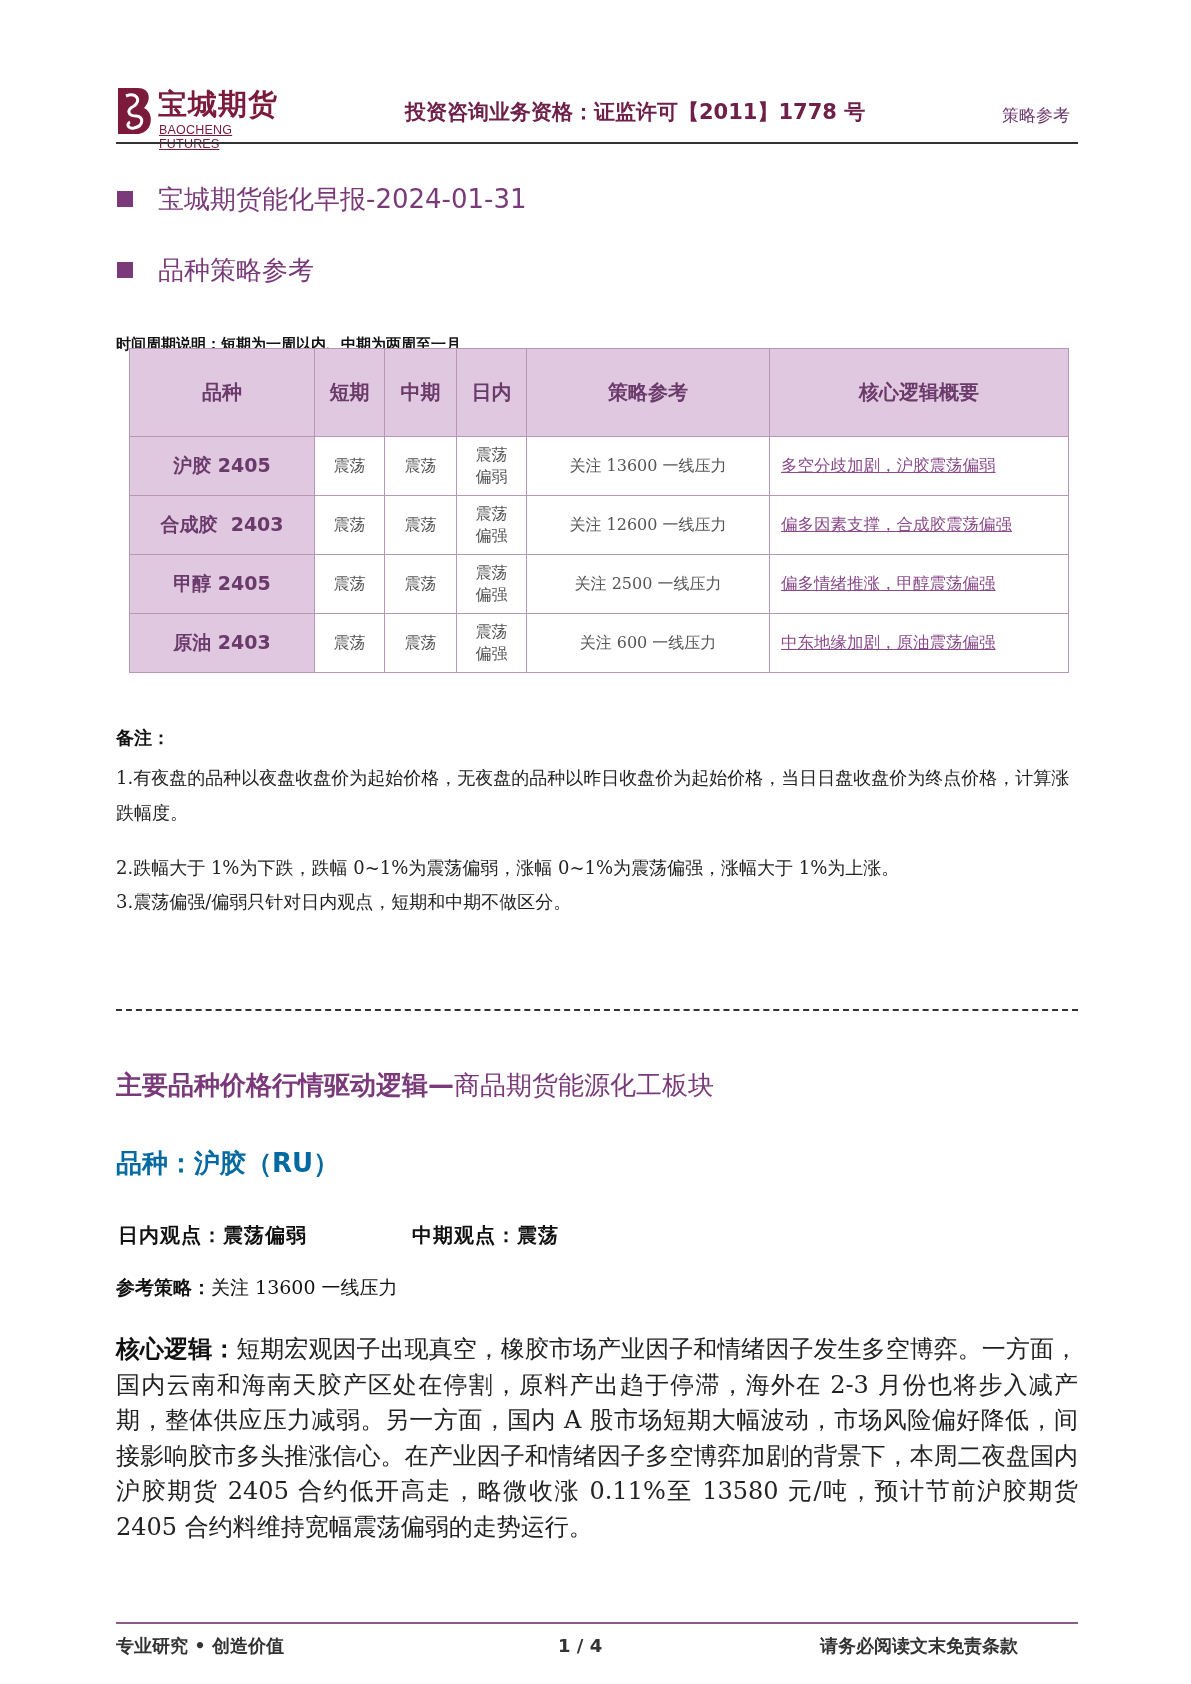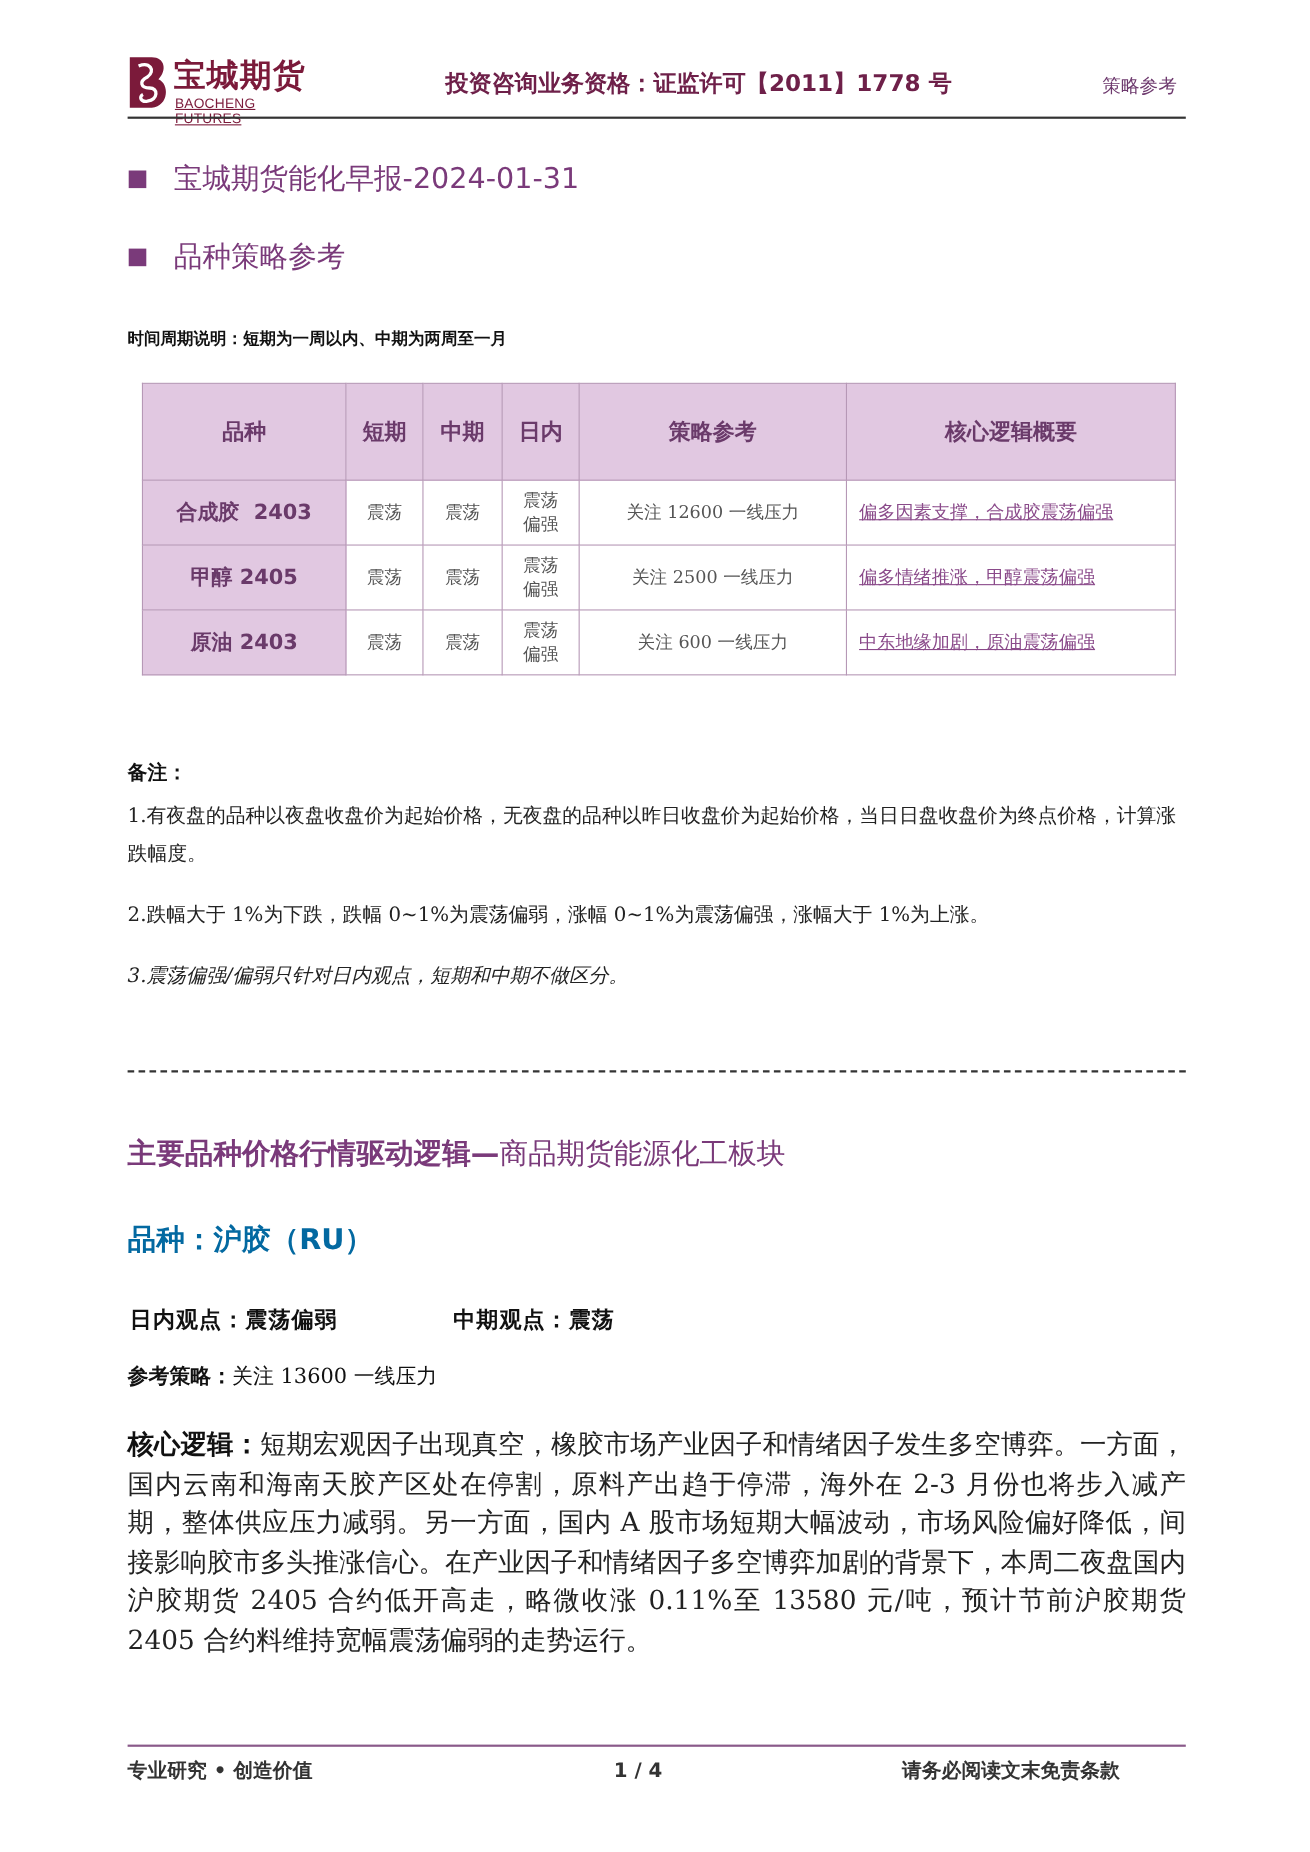--- a/index.html
+++ b/index.html
@@ -1,18 +1,18 @@
 <!DOCTYPE html>
 <html><head>
   <meta charset="utf-8">
   <style>
     html, body { margin:0; padding:0; background:#ffffff; }
     body { width:1191px; height:1684px; position:relative; overflow:hidden;
            font-family:"DejaVu Serif","Liberation Serif",serif; color:#222; }
-    .abs { position:absolute; }
+    .abs { position:absolute;margin-top:36px; }
 
     
     .logo { left:116px; top:50px; width:180px; height:52px; }
     .logo-mark { position:absolute; left:0; top:0; width:38px; height:50px; }
     .logo-cn { position:absolute; left:42px; top:0px; font-family:"DejaVu Sans","Liberation Sans",sans-serif;
                font-size:29px; font-weight:bold; color:#7b1a3a; letter-spacing:1px; line-height:36px; }
     .logo-en { position:absolute; left:43px; top:37px; font-family:"Liberation Sans",sans-serif;
                font-size:12.5px; color:#7b1a3a; letter-spacing:0.2px; line-height:14px;text-decoration:underline; }
     .hdr-qual { left:405px; top:62px; font-family:"DejaVu Sans","Liberation Sans",sans-serif;
                 font-size:21px; font-weight:bold; color:#6e2049; line-height:28px; }
@@ -94,20 +94,28 @@
       <th>品种</th>
       <th>短期</th>
       <th>中期</th>
       <th>日内</th>
       <th>策略参考</th>
       <th>核心逻辑概要</th>
     </tr>
   </thead>
   <tbody>
     <tr>
+      <td class="prod">沪胶 2405</td>
+      <td>震荡</td>
+      <td>震荡</td>
+      <td class="two"><span>震荡</span><br><span>偏弱</span></td>
+      <td>关注 13600 一线压力</td>
+      <td class="logic"><a>多空分歧加剧，沪胶震荡偏弱</a></td>
+    </tr>
+    <tr>
       <td class="prod" style="white-space:pre;">合成胶  2403</td>
       <td>震荡</td>
       <td>震荡</td>
       <td class="two"><span>震荡</span><br><span>偏强</span></td>
       <td>关注 12600 一线压力</td>
       <td class="logic"><a>偏多因素支撑，合成胶震荡偏强</a></td>
     </tr>
     <tr>
       <td class="prod">甲醇 2405</td>
       <td>震荡</td>
@@ -123,21 +131,21 @@
       <td class="two"><span>震荡</span><br><span>偏强</span></td>
       <td>关注 600 一线压力</td>
       <td class="logic"><a>中东地缘加剧，原油震荡偏强</a></td>
     </tr>
   </tbody>
 </table>
 
 <div class="abs note-h">备注：</div>
 <div class="abs note" style="top:724px;">1.有夜盘的品种以夜盘收盘价为起始价格，无夜盘的品种以昨日收盘价为起始价格，当日日盘收盘价为终点价格，计算涨跌幅度。</div>
 <div class="abs note" style="top:814px;">2.跌幅大于 1%为下跌，跌幅 0~1%为震荡偏弱，涨幅 0~1%为震荡偏强，涨幅大于 1%为上涨。</div>
-<div class="abs note" style="top:870px;font-style:italic;">3.震荡偏强/偏弱只针对日内观点，短期和中期不做区分。</div>
+<div class="abs note" style="top:848px;">3.震荡偏强/偏弱只针对日内观点，短期和中期不做区分。</div>
 
 <div class="abs dash"></div>
 
 <div class="abs main-h">
   <b>主要品种价格行情驱动逻辑—</b><span class="light">商品期货能源化工板块</span>
 </div>
 <div class="abs prod-h">品种：沪胶（RU）</div>
 
 <div class="abs view" style="left:118px;">日内观点：震荡偏弱</div>
 <div class="abs view" style="left:412px;">中期观点：震荡</div>

